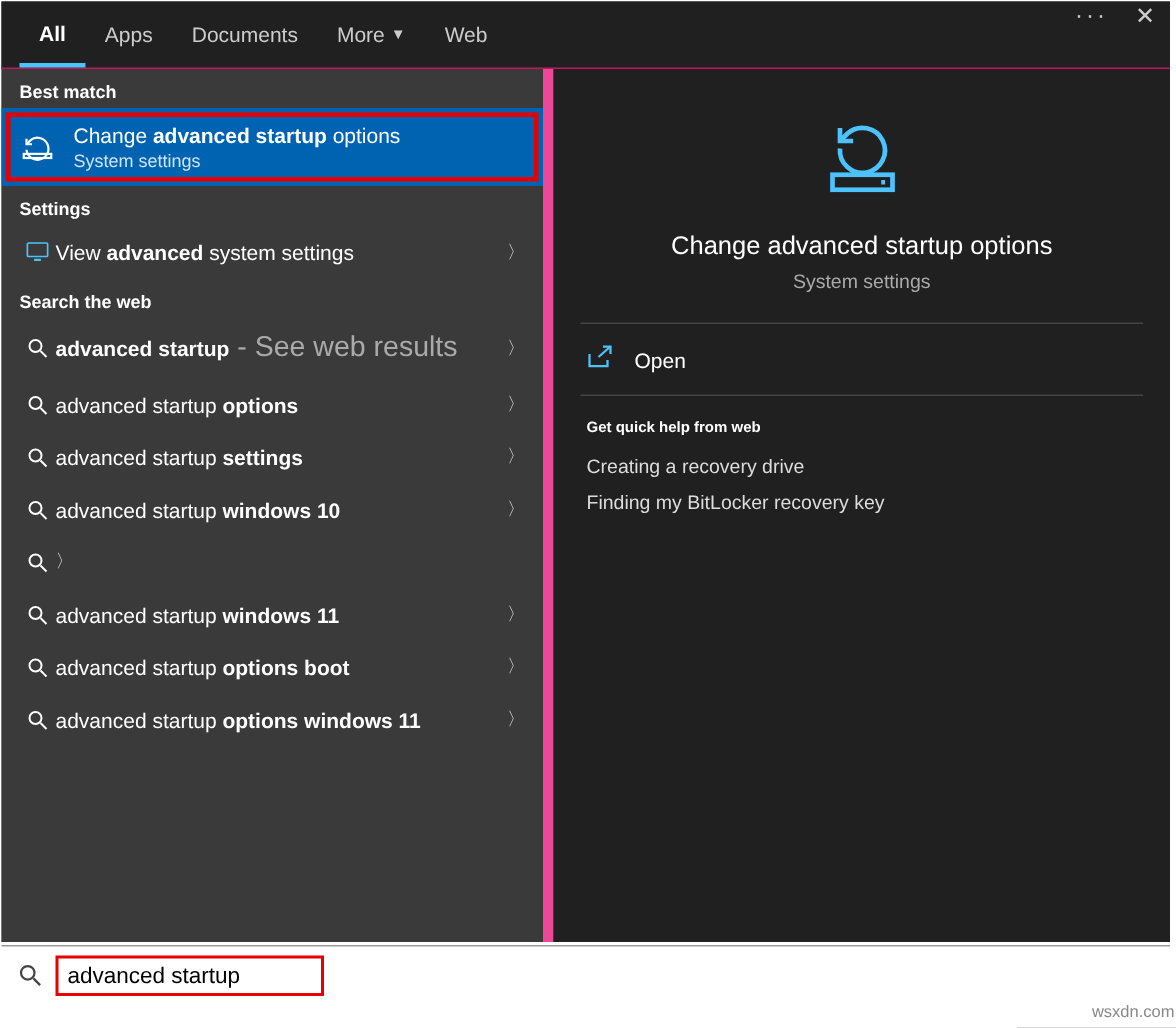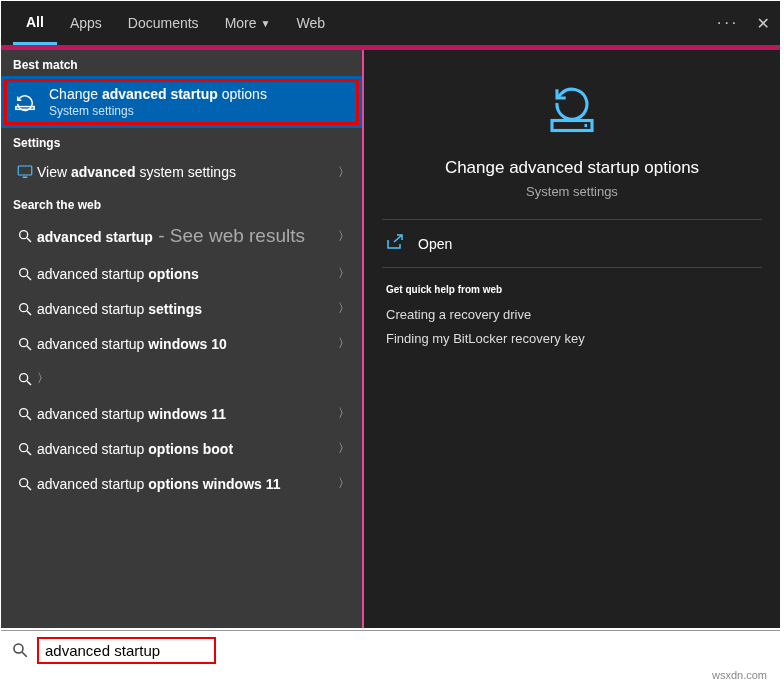--- a/index.html
+++ b/index.html
@@ -1,27 +1,27 @@
 <!DOCTYPE html>
 <html><head>
 <meta charset="utf-8">
 <style>
 html,body{margin:0;padding:0;font-family:"Segoe UI",Arial,sans-serif;background:#fff}
 .win{width:784px;height:685px;position:relative;background:#fff}
 .search-ui{position:absolute;left:1px;top:1px;width:779px;height:627px;background:#202020;display:flex;flex-direction:column}
-.header{height:44px;background:#202020;display:flex;align-items:center;border-bottom:5px solid #be185d}
+.header{height:44px;background:#202020;display:flex;align-items:flex-start;border-bottom:1px solid #be185d}
 .tabs{display:flex;height:100%;padding-left:12px}
 .tab{color:#ccc;padding:0 13px;display:flex;align-items:center;font-size:14px;cursor:pointer}
 .tab.active{color:#fff;border-bottom:3px solid #4cc2ff;font-weight:600}
 .tab .chev{margin-left:4px;font-size:10px}
 .header-right{margin-left:auto;display:flex;align-items:center;padding-right:10px;gap:18px}
 .header-right .dots{color:#ccc;font-size:16px;letter-spacing:2px}
 .header-right .close{color:#ccc;font-size:16px}
 .body{flex:1;display:flex;overflow:hidden}
-.left{width:361px;background:#3a3a3a;color:#fff;overflow-y:auto;border-right:2px solid #ec4899}
+.left{width:361px;background:#3a3a3a;color:#fff;overflow-y:auto;border-right:7px solid #ec4899}
 .section{padding:8px 12px 4px;font-size:12px;font-weight:600;color:#fff}
 .best{background:#0063b1;display:flex;align-items:center;padding:10px 12px;gap:12px;position:relative}
 .best-border{position:absolute;left:3px;top:3px;right:3px;bottom:3px;border:3px solid #e60000;pointer-events:none}
 .icon-col{width:24px;display:flex;justify-content:center}
 .reset-icon{width:22px;height:22px}
 .best-text .t1{font-size:14px}
 .best-text .t1 .b{font-weight:600}
 .best-text .t2{font-size:12px;color:#cfe4f6;margin-top:2px}
 .row{display:flex;align-items:center;padding:9px 12px;color:#fff}
 .row .label{flex:1;font-size:14px}
@@ -39,21 +39,21 @@
 .action-row{display:flex;align-items:center;gap:14px;padding:14px 4px;font-size:14px}
 .help{padding:16px 4px}
 .help h3{margin:0 0 12px 0;font-size:10px;font-weight:600}
 .help div{font-size:13px;color:#ddd;margin:9px 0}
 .search-bar{position:absolute;left:1px;top:630px;width:779px;height:38px;background:#fff;display:flex;align-items:center;border-top:1px solid #999}
 .search-bar .mag{width:18px;height:18px;margin:0 10px}
 .search-bar .input-wrap{position:relative;display:inline-block}
 .search-bar input{border:none;outline:none;font-size:15px;padding:3px 6px;font-family:inherit}
 .input-border{position:absolute;left:-2px;top:-2px;right:-2px;bottom:-2px;border:2px solid #e60000;pointer-events:none}
 .search-bar input::after{content:""}
-.watermark{position:absolute;right:17px;bottom:4px;font-size:11px;color:#888}
+.watermark{position:absolute;right:1px;bottom:4px;font-size:11px;color:#888}
 @keyframes blink{50%{opacity:0}}
 </style>
 </head>
 <body>
 
 <div class="win">
   <div class="search-ui">
     <div class="header">
       <div class="tabs">
         <div class="tab active">All</div>

